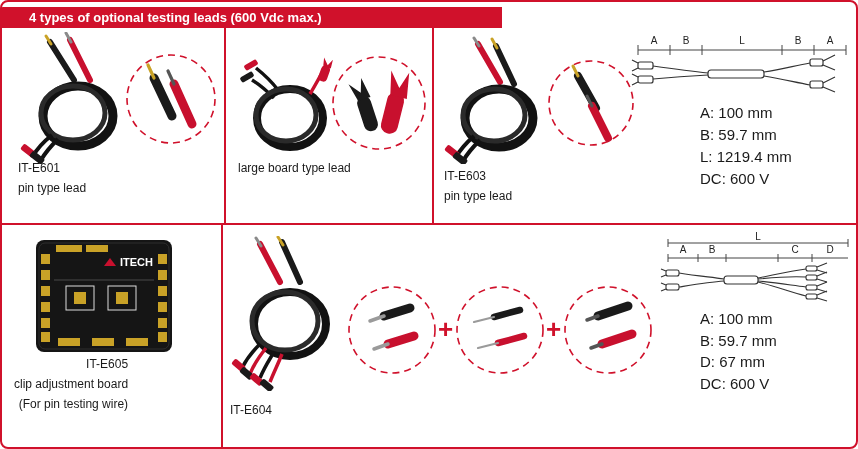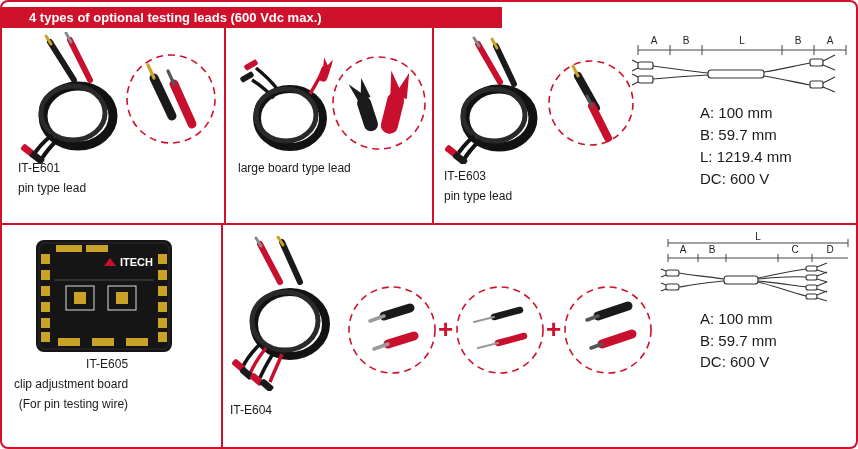--- a/index.html
+++ b/index.html
@@ -286,16 +286,17 @@
         <path d="M157 44 l10 -4 M157 47 l10 3"></path>
       <rect x="146" y="53" width="11" height="5" rx="2"></rect>
         <path d="M157 54 l10 -4 M157 57 l10 3"></path>
       <rect x="146" y="62" width="11" height="5" rx="2"></rect>
         <path d="M157 63 l10 -4 M157 66 l10 3"></path>
     </g>
   </svg>
   <div class="specs bottom-specs">
     <div>A: 100 mm</div>
     <div>B: 59.7 mm</div>
+    <div>D: 67 mm</div>
     <div>DC: 600 V</div>
   </div>
 
 </div>
 
 </body></html>

